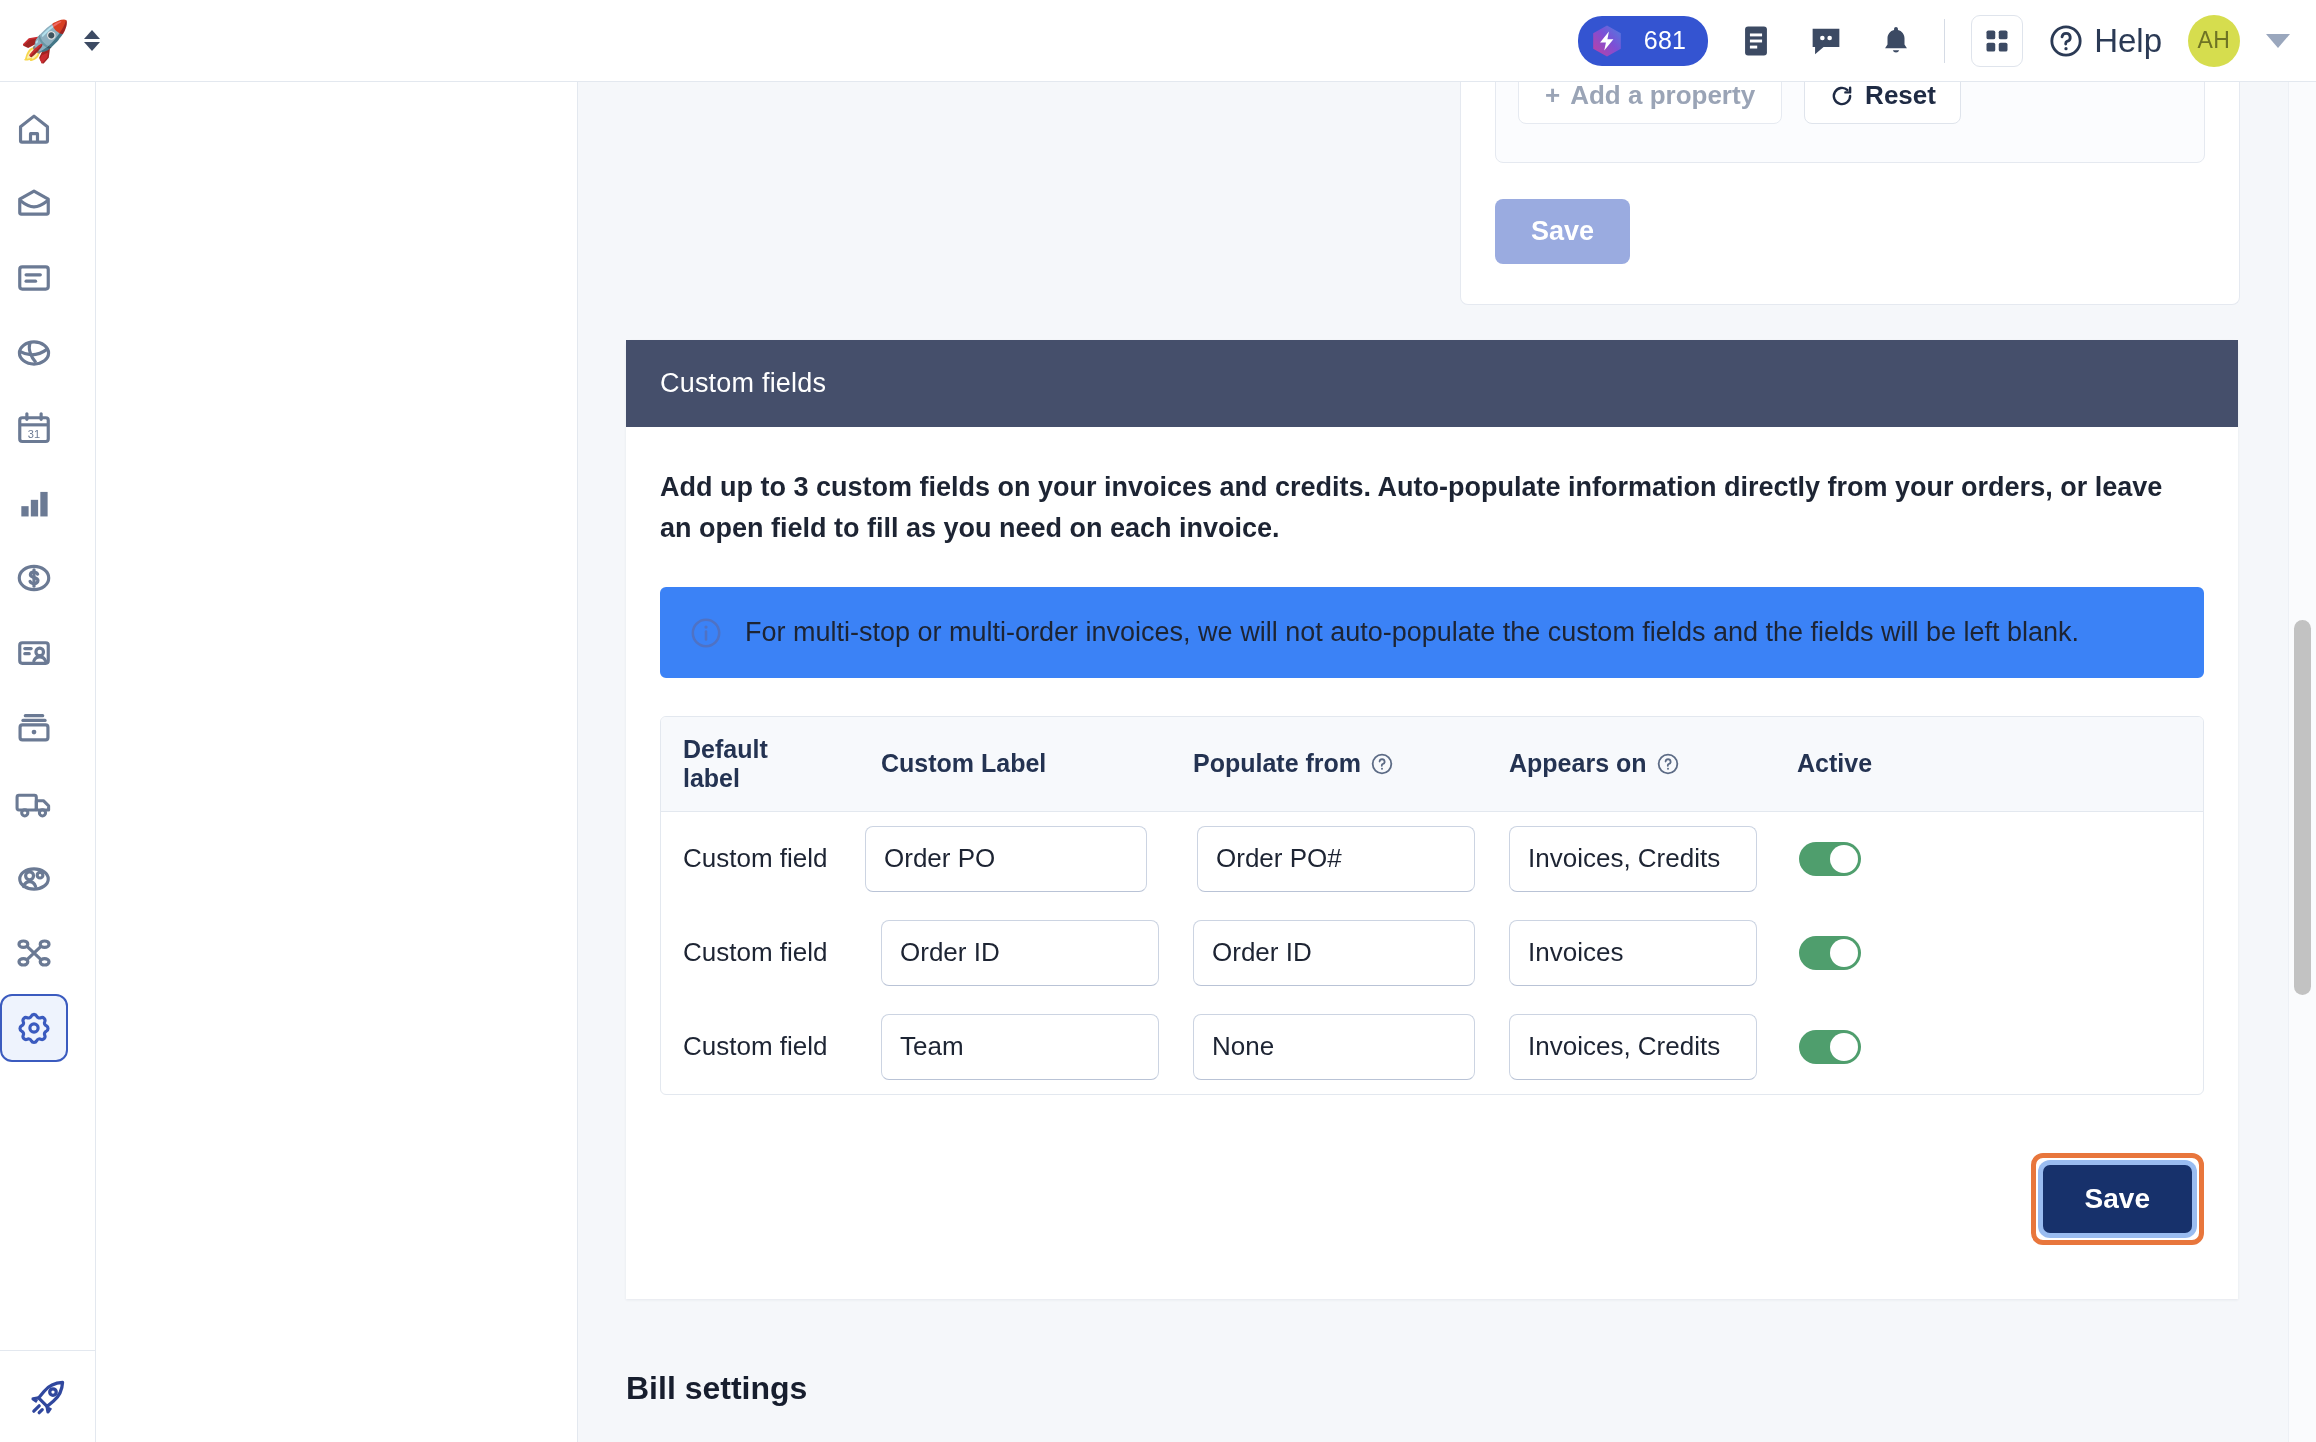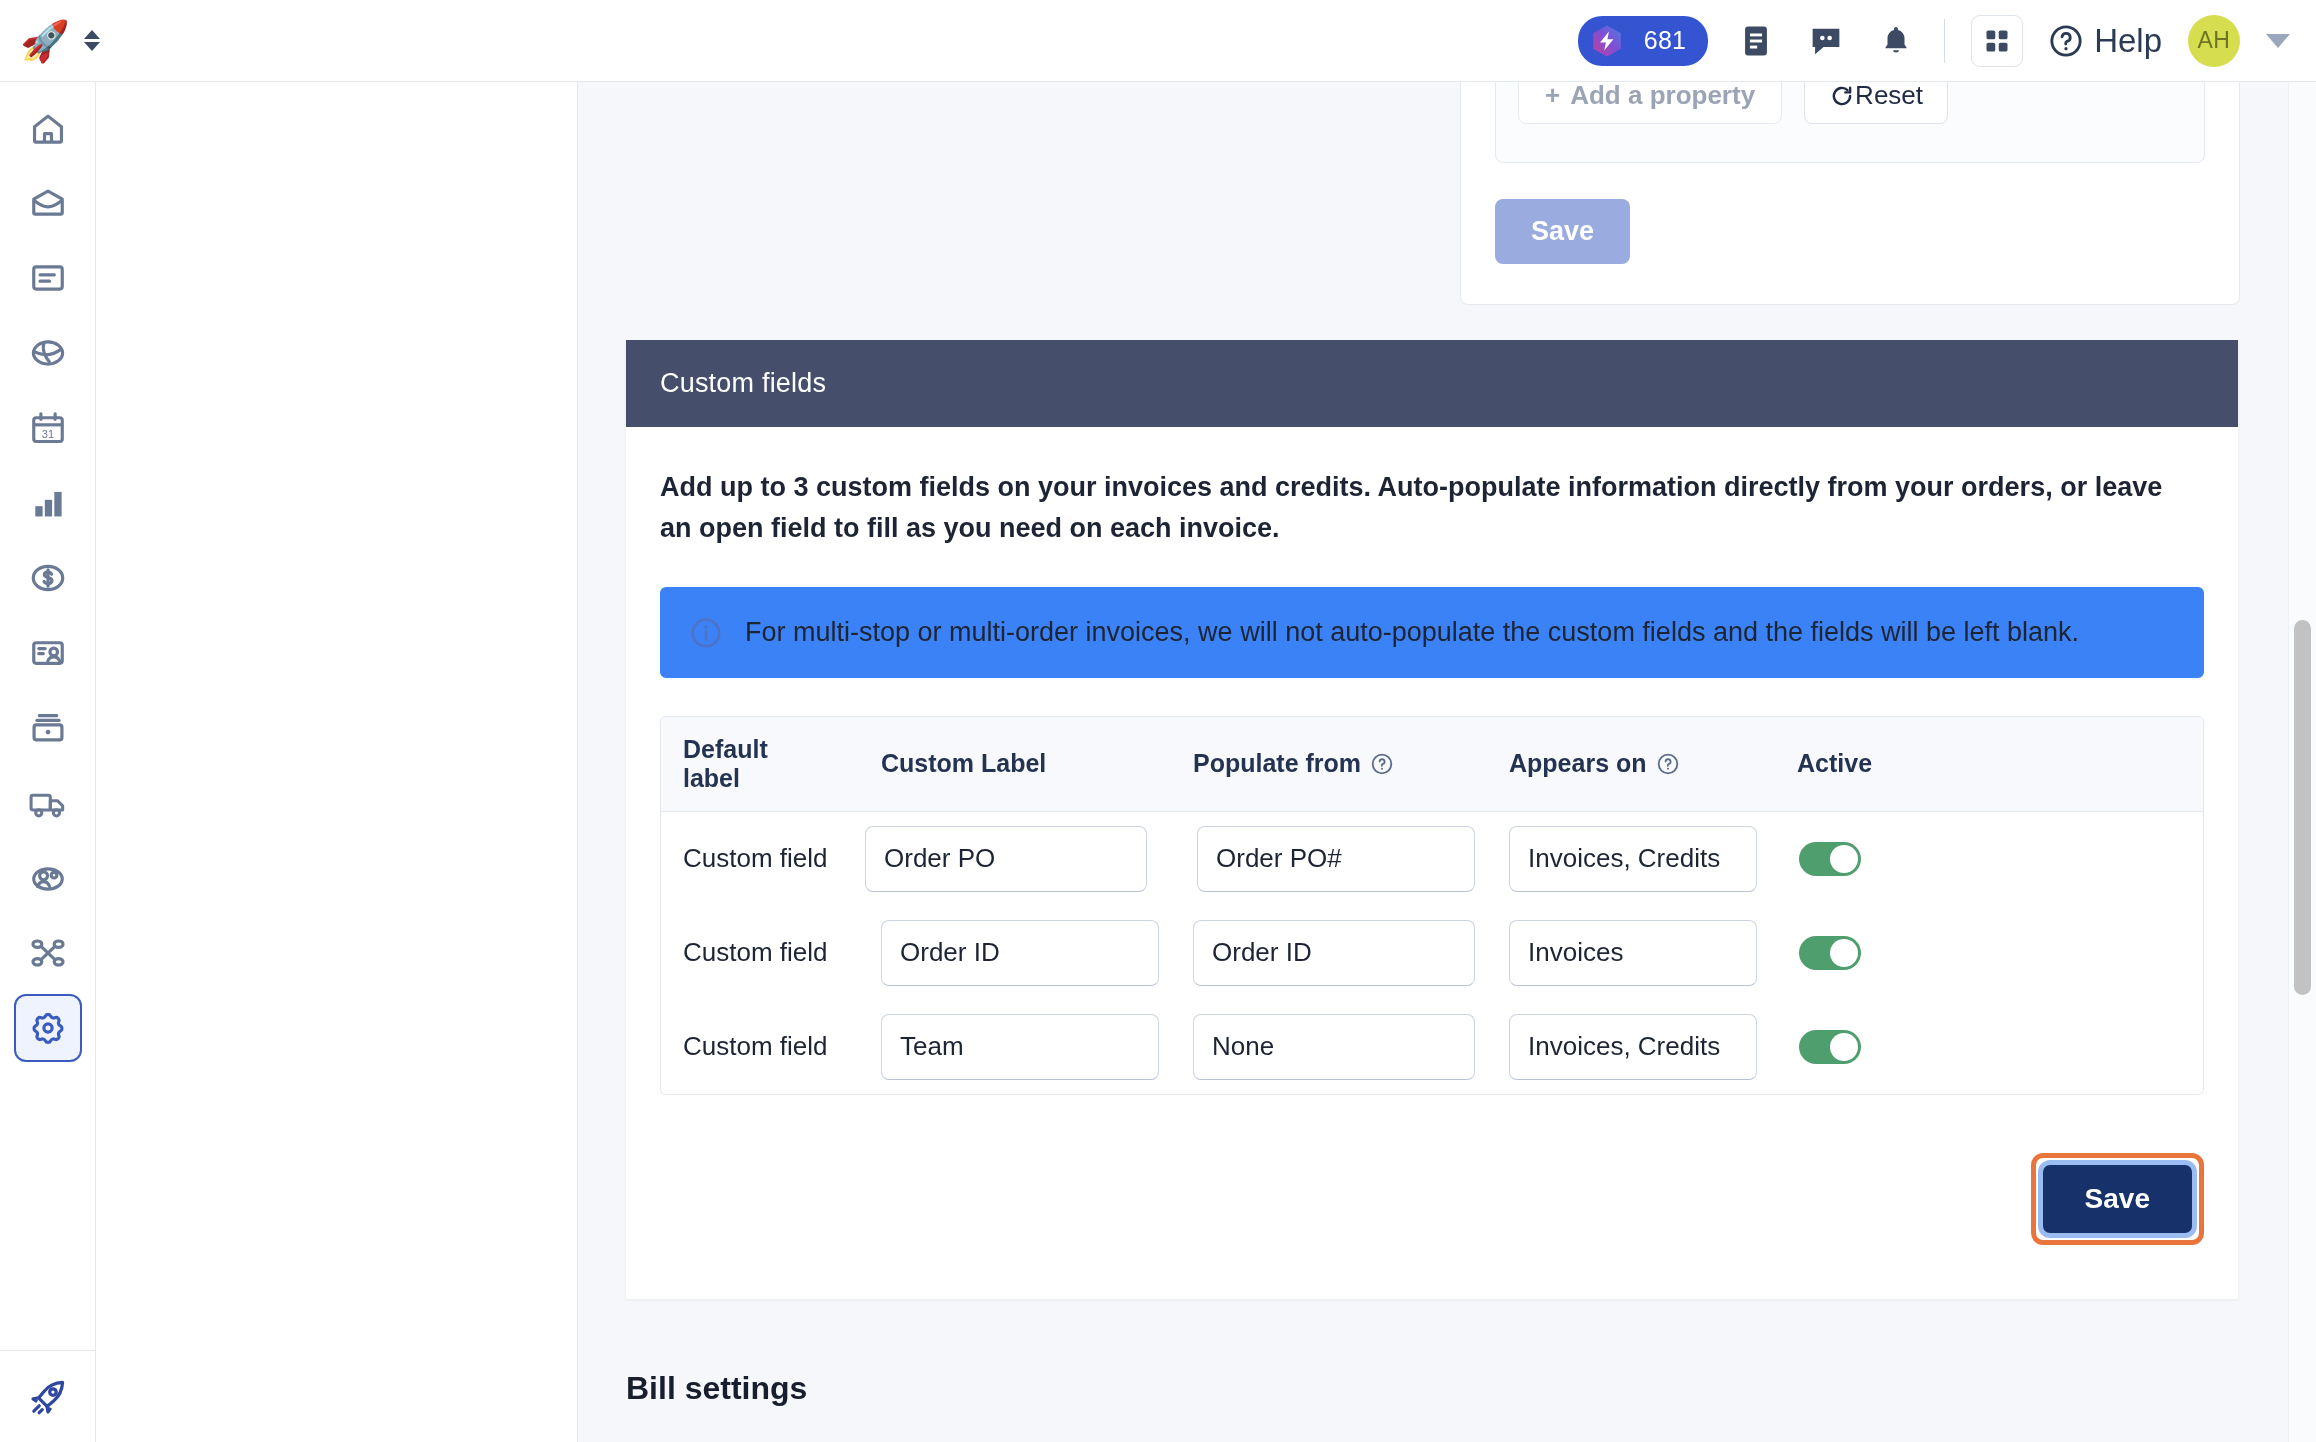--- a/index.html
+++ b/index.html
@@ -52,21 +52,21 @@
     background: #d6dd4e; color: #6f7424; display: flex; align-items: center;
     justify-content: center; font-size: 23px; letter-spacing: .5px; cursor: pointer; }
   .caret-down { width: 0; height: 0; border-left: 12px solid transparent;
     border-right: 12px solid transparent; border-top: 14px solid #9aa7bd;
     cursor: pointer; }
 
   
   .rail {
     position: absolute; top: 82px; left: 0; width: 96px; height: 1360px;
     background: #ffffff; border-right: 1px solid #e3e8ef;
-    display: flex; flex-direction: column; align-items: center;
+    display: flex; flex-direction: column; align-items: flex-start;
     padding-top: 12px; z-index: 30;
   }
   .rail-item { width: 68px; height: 68px; display: flex; align-items: center;
     justify-content: center; margin-bottom: 7px; border-radius: 12px;
     cursor: pointer; color: #6b7a94; }
   .rail-item.active { background: #eef3fd; border: 2px solid #3b5bbf; color: #3b5bbf; }
   .rail-bottom { margin-top: auto; width: 100%; border-top: 1px solid #e3e8ef;
     display: flex; align-items: center; justify-content: center; height: 92px; }
   .rail-rocket { color: #30479e; cursor: pointer; }
 
@@ -93,21 +93,21 @@
     background: #fbfcfe; padding: 20px 22px 38px 22px; display: flex; gap: 22px;
   }
   .btn-add-prop {
     background: #fff; border: 1px solid #e6eaf1; border-radius: 8px;
     padding: 12px 26px; font-size: 26px; color: #9aa4b6; cursor: pointer;
     display: flex; align-items: center; gap: 10px; font-weight: 600;
   }
   .btn-reset {
     background: #fff; border: 1px solid #dfe4ec; border-radius: 8px;
     padding: 12px 24px; font-size: 26px; color: #1f2b44; cursor: pointer;
-    display: flex; align-items: center; font-weight: 400;
+    display: flex; align-items: center; gap: 10px; font-weight: 700;
   }
   .btn-save-disabled {
     margin: 36px 0 40px 34px; background: #9aabe0; color: #ffffff; border: none;
     border-radius: 8px; padding: 17px 36px; font-size: 27px; font-weight: 700;
     cursor: pointer;
   }
 
   
   .cf-card {
     position: absolute; top: 258px; left: 48px; width: 1612px;

